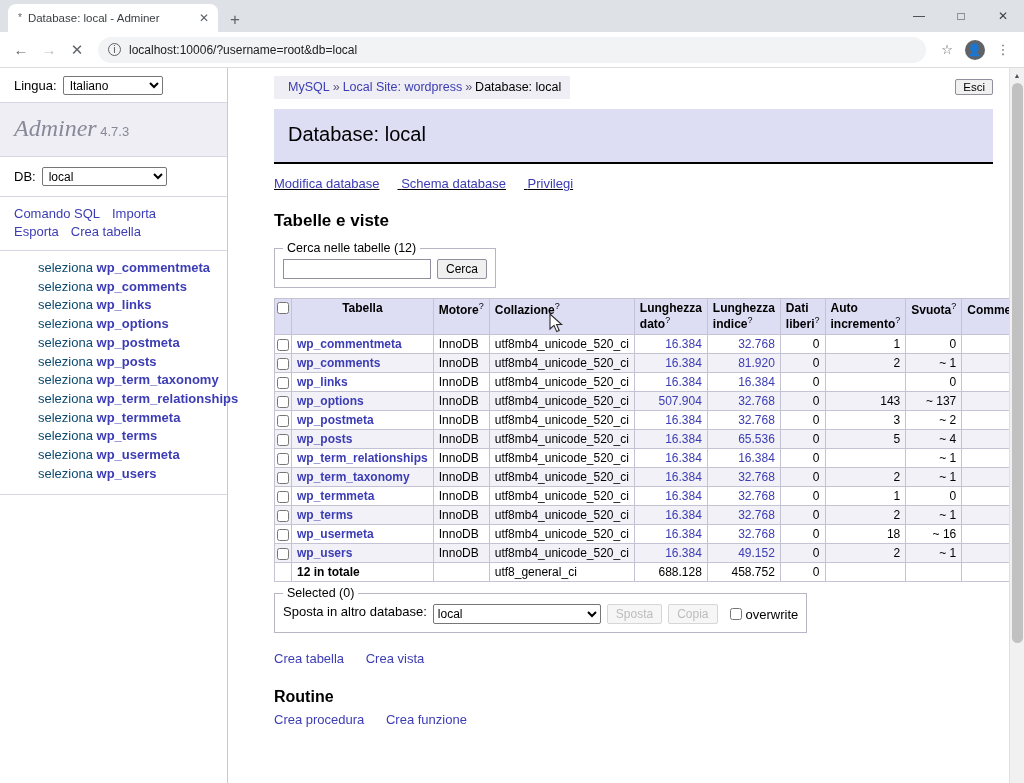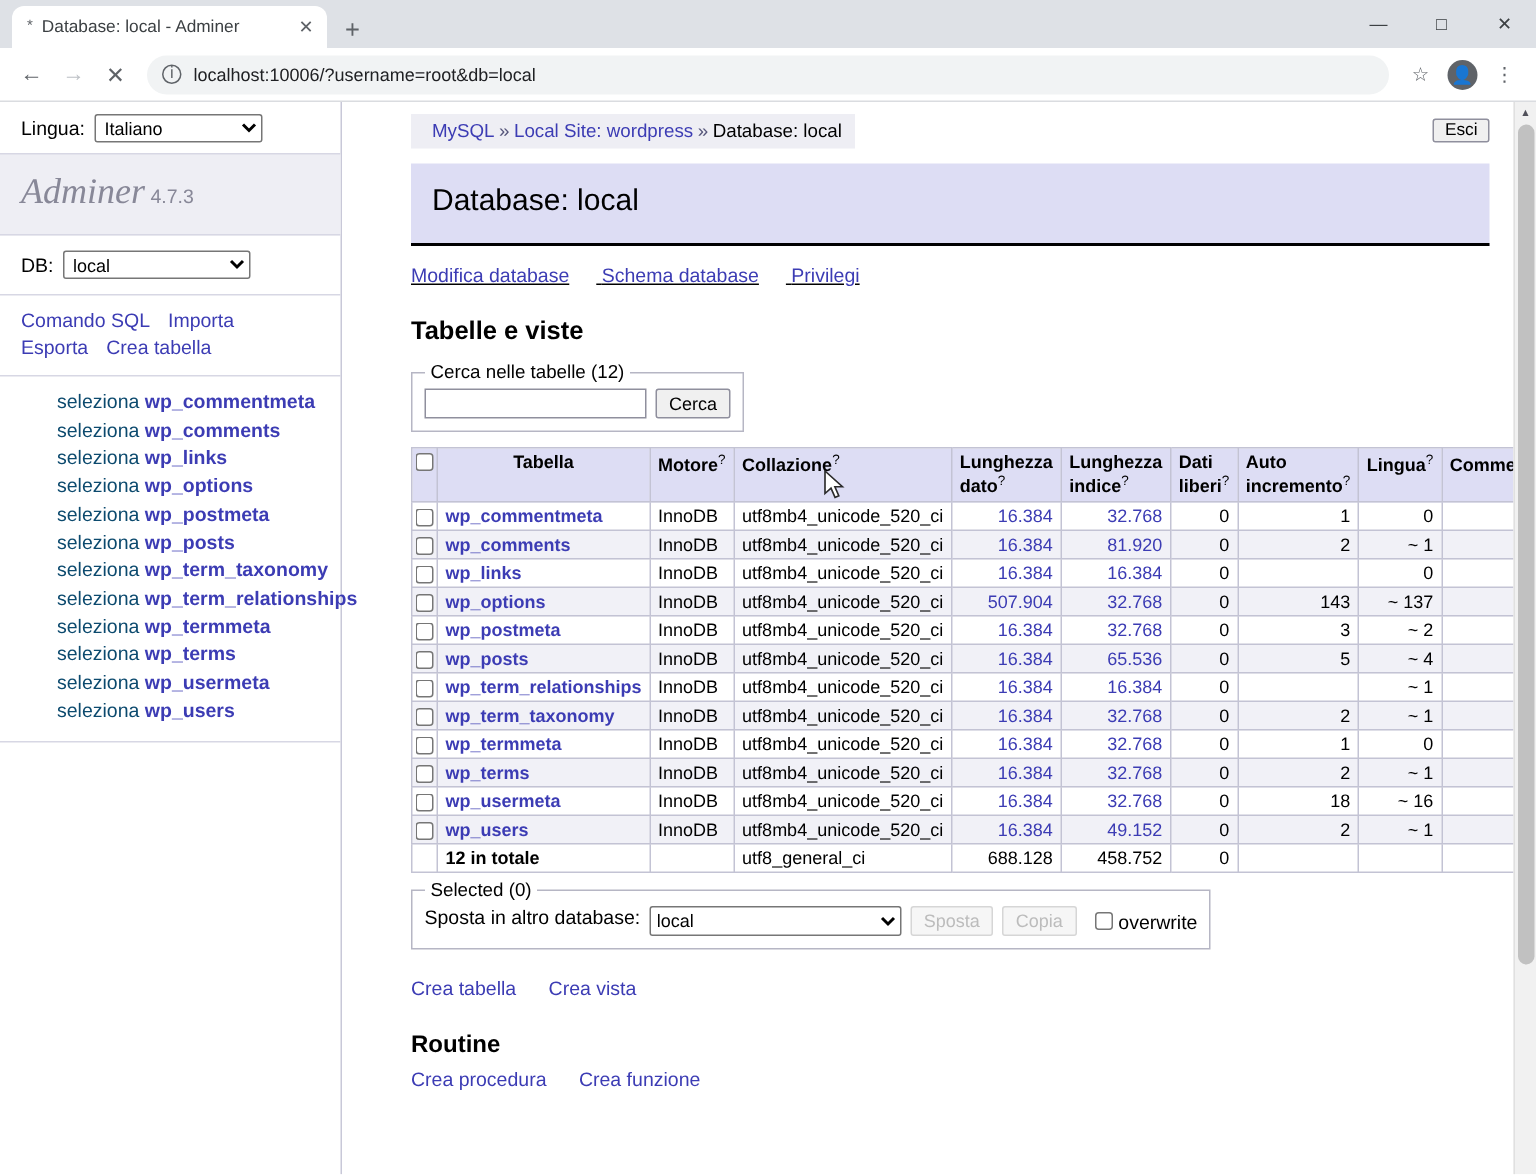--- a/index.html
+++ b/index.html
@@ -75,21 +75,21 @@
     width: 228px; flex:0 0 228px; background:#ffffff;
     border-right:1px solid #c8c8d8; min-height:100%;
     font-size:13px; color:#000;
   }
   .lingua-row { padding: 8px 10px 7px 14px; font-size:13px; display:flex; align-items:center; gap:6px;}
   .lingua-row select, .db-row select {
     font-family:"Liberation Sans", sans-serif; font-size:12px;
     border:1px solid #767676; background:#ffffff; border-radius:2px;
     padding:1px 2px; height:19px;
   }
-  .lingua-row select { width:112px; }
+  .lingua-row select { width:100px; }
   .brandbox {
     background:#eeeef4; border-top:1px solid #d7d7e4; border-bottom:1px solid #d7d7e4;
     padding: 12px 14px 14px 14px;
   }
   .brand { font-family:"Liberation Serif", serif; font-style:italic; font-size:24px; color:#888898; }
   .brandver { font-size:13px; color:#888898; font-style:normal; font-family:"Liberation Sans",sans-serif;}
   .db-row { padding: 10px 10px 10px 14px; font-size:13px; display:flex; align-items:center; gap:6px;
             border-bottom:1px solid #d7d7e4; }
   .db-row select { width:125px; }
   .linkblock { padding: 8px 10px 8px 14px; border-bottom:1px solid #d7d7e4; line-height:1.42;}
@@ -321,21 +321,21 @@
           <thead>
             <tr>
               <th class="chk"><input type="checkbox" style=""></th>
               <th class="cen"><span>Tabella</span></th>
               <th><span>Motore</span><span class="q">?</span></th>
               <th><span>Collazione</span><span class="q">?</span></th>
               <th><span>Lunghezza dato</span><span class="q">?</span></th>
               <th><span>Lunghezza indice</span><span class="q">?</span></th>
               <th><span>Dati liberi</span><span class="q">?</span></th>
               <th><span>Auto incremento</span><span class="q">?</span></th>
-              <th><span>Lingua</span><span class="q">?</span></th>
+              <th><span>Svuota</span><span class="q">?</span></th>
               <th><span>Commento</span><span class="q">?</span></th>
             </tr>
           </thead>
           <tbody>
               <tr>
                 <td class="chk"><input type="checkbox" style=""></td>
                 <td class="tname"><a href="#">wp_commentmeta</a></td>
                 <td>InnoDB</td>
                 <td>utf8mb4_unicode_520_ci</td>
                 <td class="num">16.384</td>

